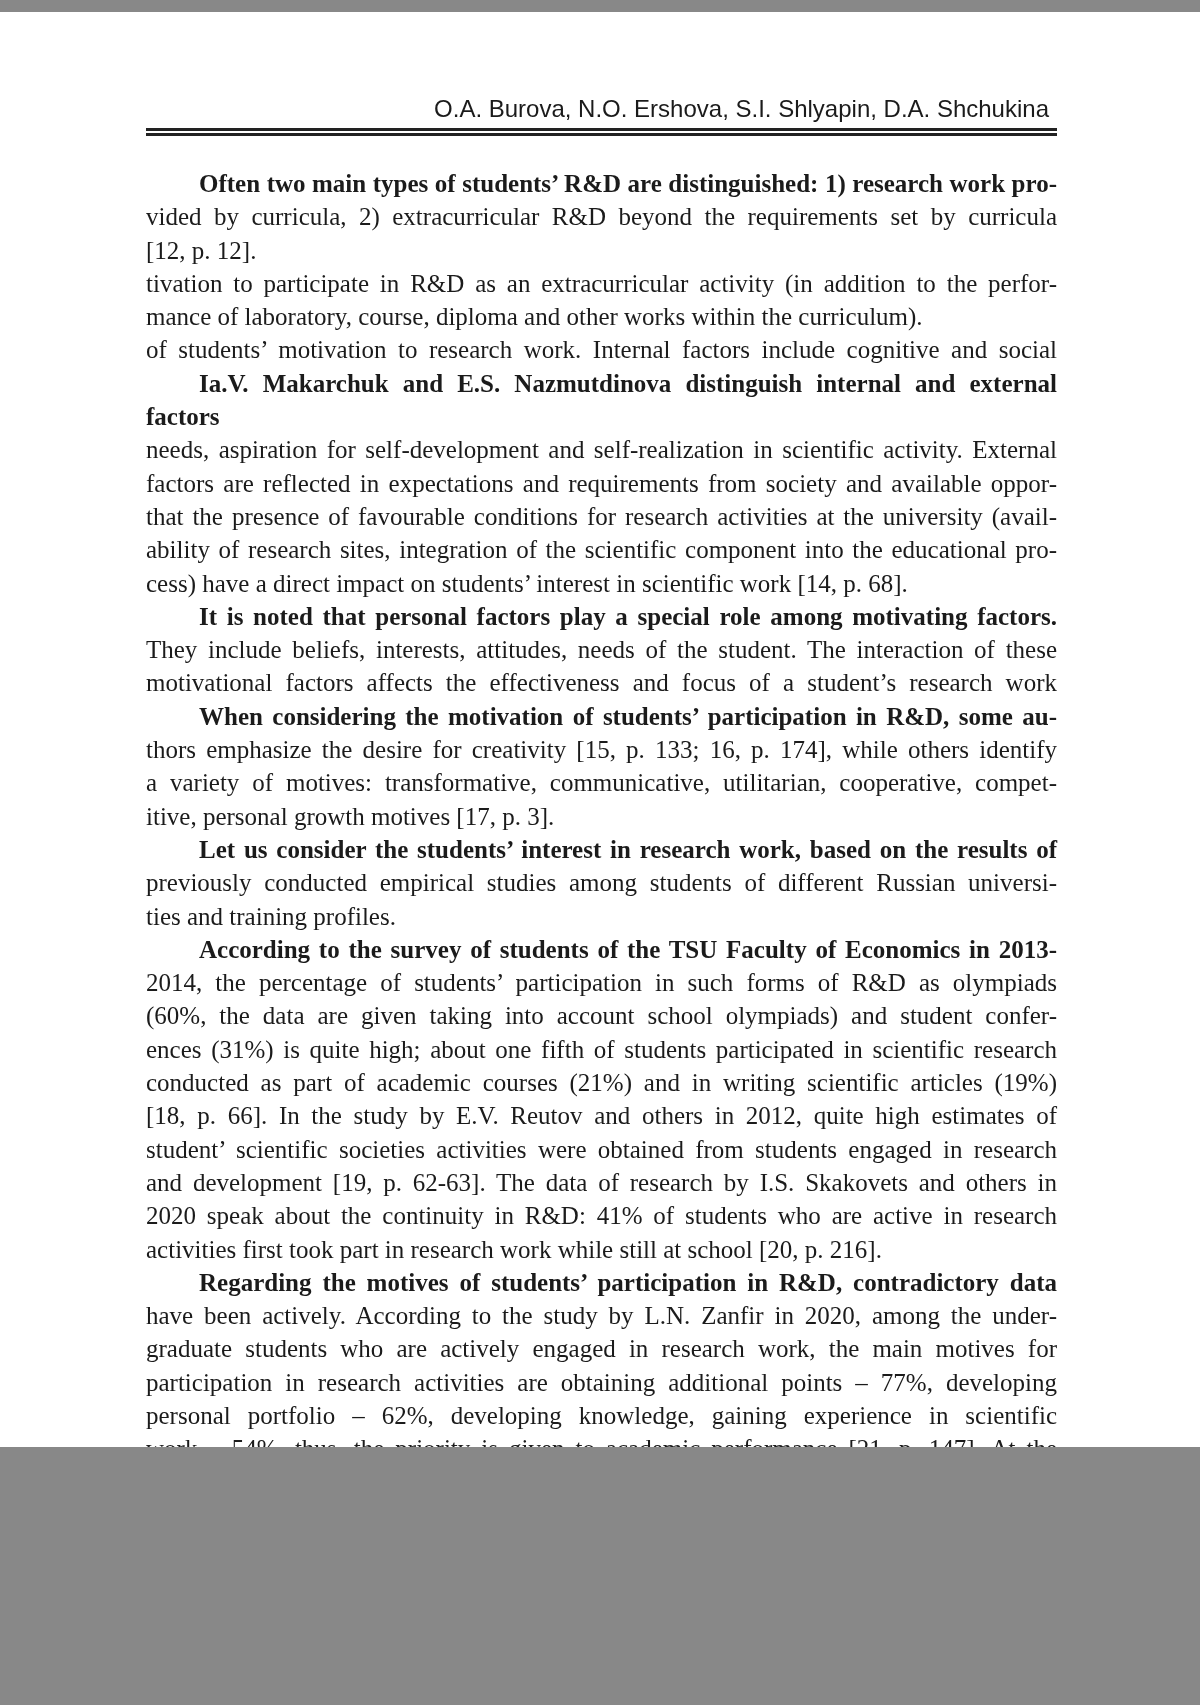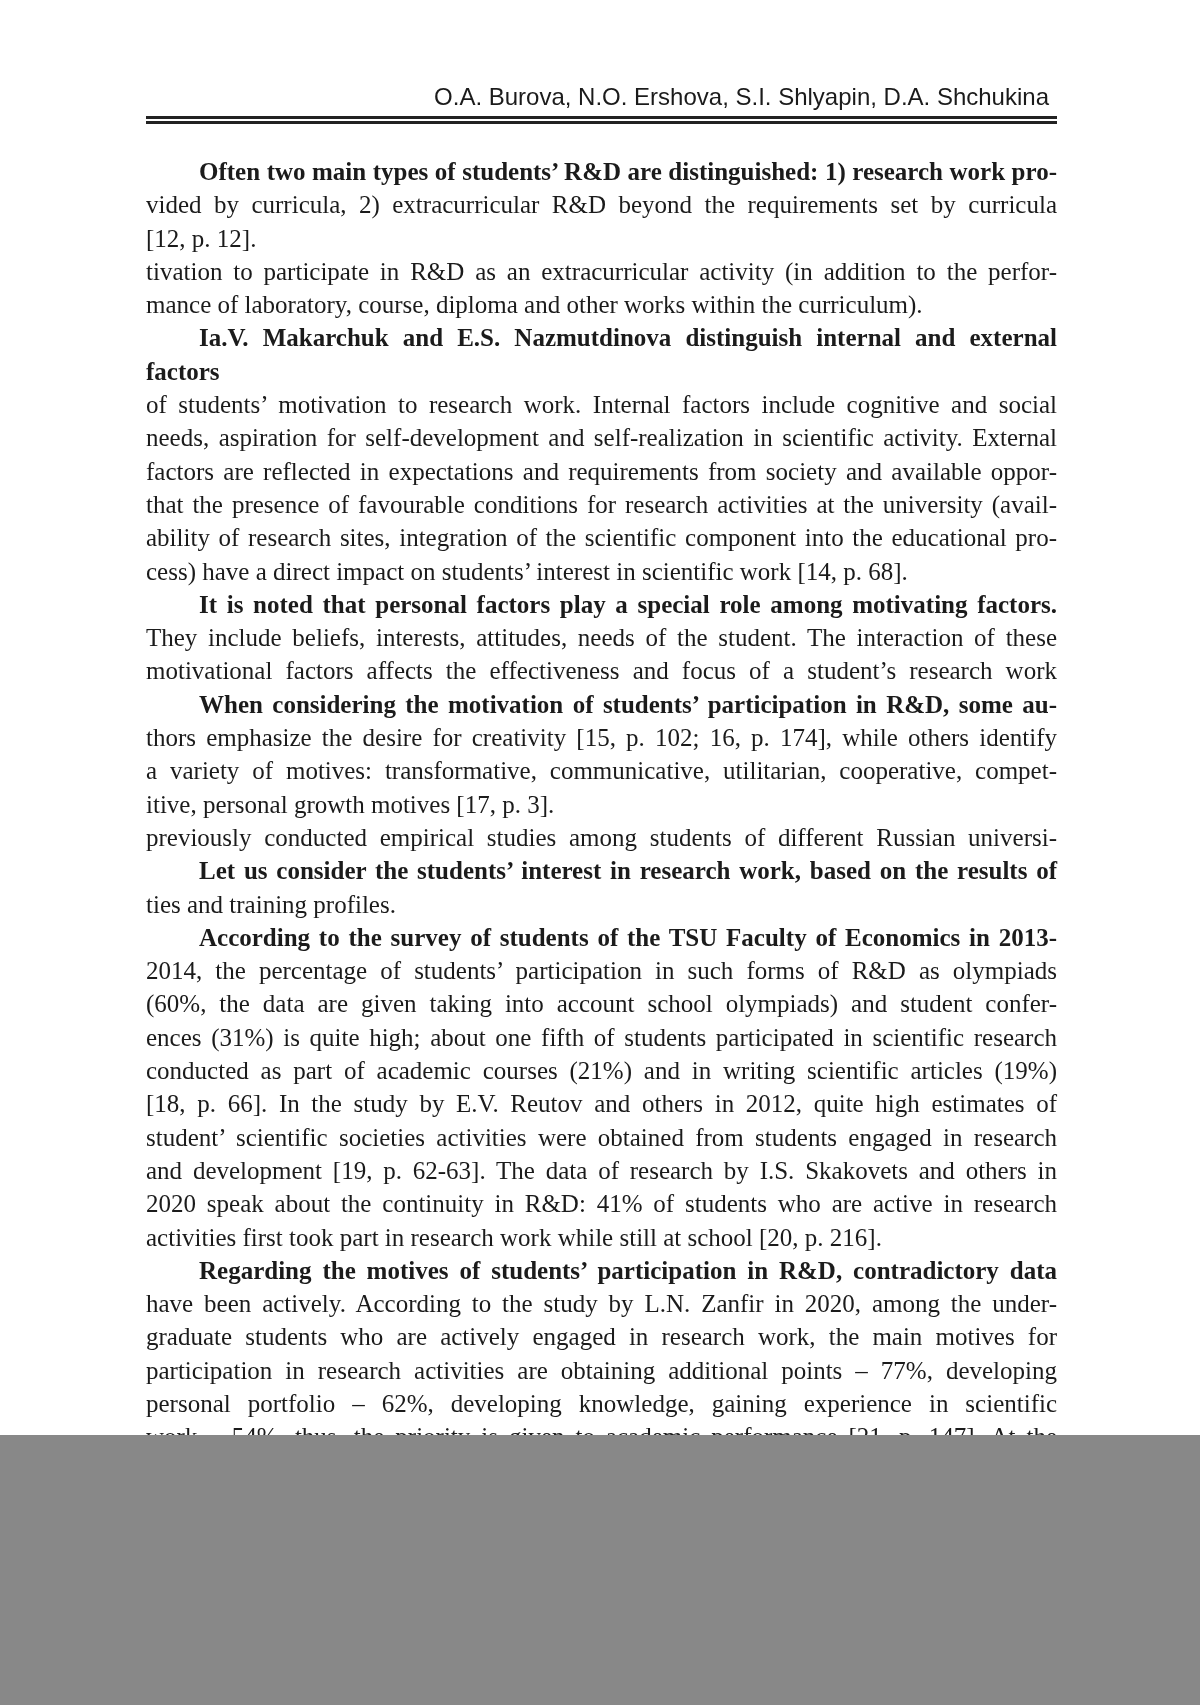--- a/index.html
+++ b/index.html
@@ -1,20 +1,20 @@
 <!DOCTYPE html>
 <html style="--bg-color: #ffffff; --text-color: #1b1b1b; --rule-color: #222222; --footer-rule-color: #4d4d4d;"><head>
 <meta charset="utf-8">
 <style>
   html, body { margin: 0; padding: 0; background: #888; }
   .page {
     position: relative;
     width: 1200px;
     height: 1435px;
-    margin: 0 auto;
+    margin: 12px auto;
     background: var(--bg-color, #ffffff);
     font-family: "Liberation Serif", serif;
     color: var(--text-color, #1b1b1b);
     overflow: hidden;
   }
   .running-head {
     position: absolute;
     left: 146px;
     top: 84px;
     width: 911px;
@@ -77,36 +77,36 @@
 <div class="page">
   <div class="running-head">O.A. Burova, N.O. Ershova, S.I. Shlyapin, D.A. Shchukina</div>
   <div class="double-rule"></div>
 
   <div class="article-body" id="article-body">
       <div class="line first">Often two main types of students’ R&amp;D are distinguished: 1) research work pro-</div>
       <div class="line">vided by curricula, 2) extracurricular R&amp;D beyond the requirements set by curricula</div>
       <div class="line end">[12, p. 12].</div>
       <div class="line">tivation to participate in R&amp;D as an extracurricular activity (in addition to the perfor-</div>
       <div class="line end">mance of laboratory, course, diploma and other works within the curriculum).</div>
+      <div class="line">of students’ motivation to research work. Internal factors include cognitive and social</div>
       <div class="line first">Ia.V. Makarchuk and E.S. Nazmutdinova distinguish internal and external factors</div>
-      <div class="line">of students’ motivation to research work. Internal factors include cognitive and social</div>
       <div class="line">needs, aspiration for self-development and self-realization in scientific activity. External</div>
       <div class="line">factors are reflected in expectations and requirements from society and available oppor-</div>
       <div class="line">that the presence of favourable conditions for research activities at the university (avail-</div>
       <div class="line">ability of research sites, integration of the scientific component into the educational pro-</div>
       <div class="line end">cess) have a direct impact on students’ interest in scientific work [14, p. 68].</div>
       <div class="line first">It is noted that personal factors play a special role among motivating factors.</div>
       <div class="line">They include beliefs, interests, attitudes, needs of the student. The interaction of these</div>
       <div class="line">motivational factors affects the effectiveness and focus of a student’s research work</div>
       <div class="line first">When considering the motivation of students’ participation in R&amp;D, some au-</div>
-      <div class="line">thors emphasize the desire for creativity [15, p. 102; 16, p. 174], while others identify</div>
+      <div class="line">thors emphasize the desire for creativity [15, p. 133; 16, p. 174], while others identify</div>
       <div class="line">a variety of motives: transformative, communicative, utilitarian, cooperative, compet-</div>
       <div class="line end">itive, personal growth motives [17, p. 3].</div>
+      <div class="line first">Let us consider the students’ interest in research work, based on the results of</div>
       <div class="line">previously conducted empirical studies among students of different Russian universi-</div>
-      <div class="line first">Let us consider the students’ interest in research work, based on the results of</div>
       <div class="line end">ties and training profiles.</div>
       <div class="line first">According to the survey of students of the TSU Faculty of Economics in 2013-</div>
       <div class="line">2014, the percentage of students’ participation in such forms of R&amp;D as olympiads</div>
       <div class="line">(60%, the data are given taking into account school olympiads) and student confer-</div>
       <div class="line">ences (31%) is quite high; about one fifth of students participated in scientific research</div>
       <div class="line">conducted as part of academic courses (21%) and in writing scientific articles (19%)</div>
       <div class="line">[18, p. 66]. In the study by E.V. Reutov and others in 2012, quite high estimates of</div>
       <div class="line">student’ scientific societies activities were obtained from students engaged in research</div>
       <div class="line">and development [19, p. 62-63]. The data of research by I.S. Skakovets and others in</div>
       <div class="line">2020 speak about the continuity in R&amp;D: 41% of students who are active in research</div>

